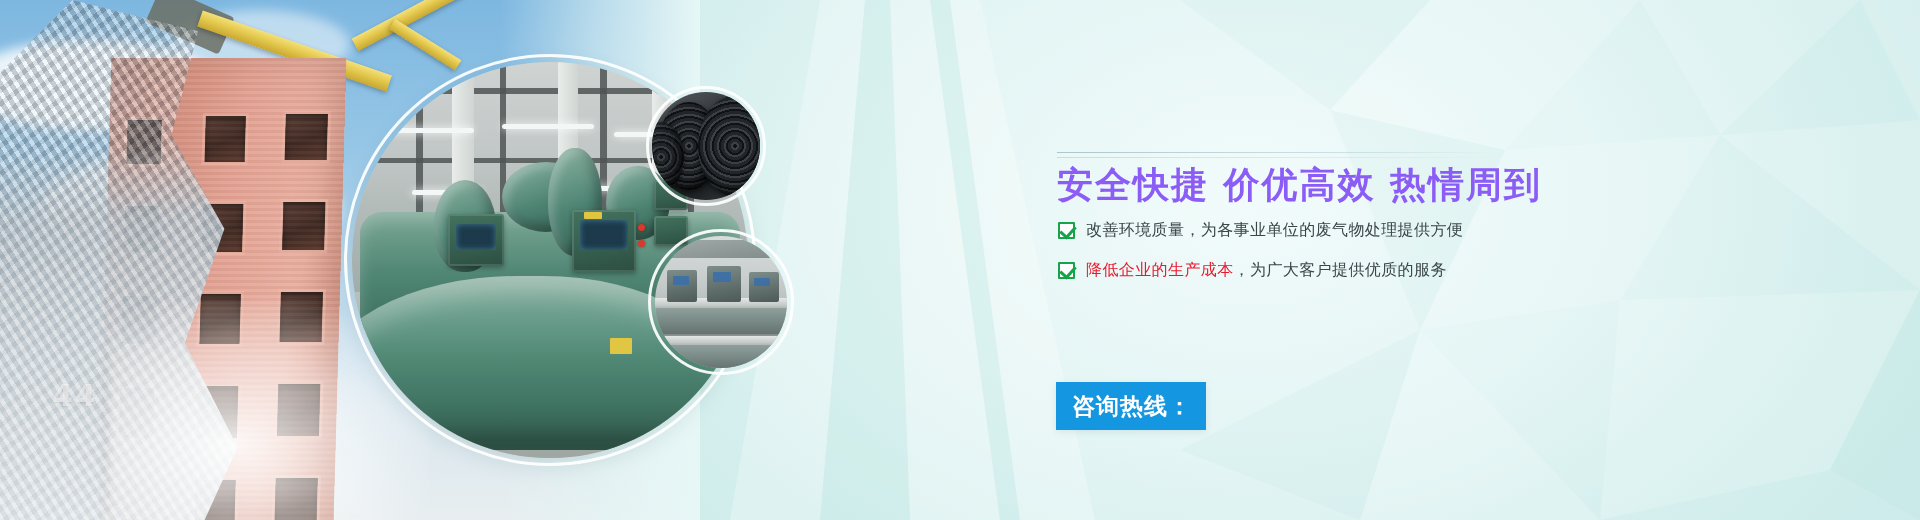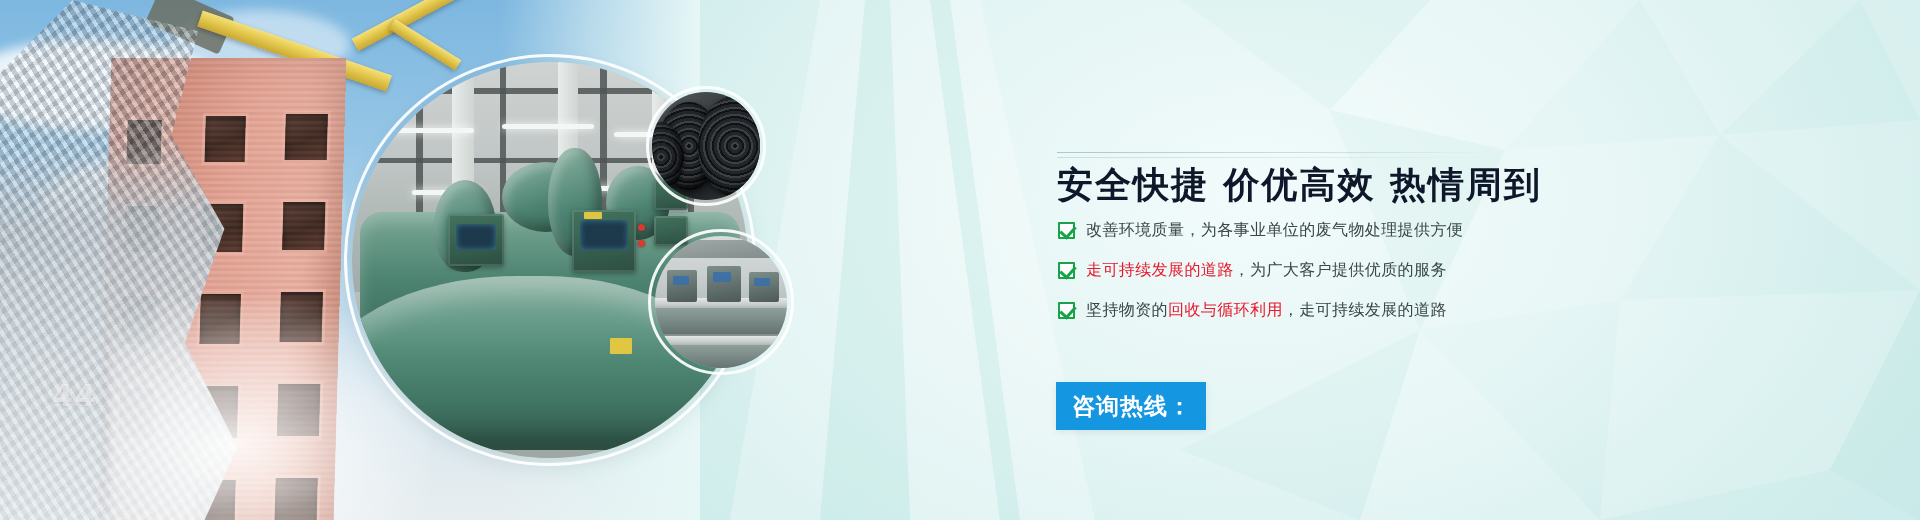--- a/index.html
+++ b/index.html
@@ -189,21 +189,21 @@
     position:absolute; left:7px; top:152px; width:435px; height:1px;
     background:linear-gradient(90deg,rgba(120,160,170,.55) 0%,rgba(150,185,190,.35) 70%,rgba(150,185,190,0) 100%);
   }
   .divider2{
     position:absolute; left:7px; top:157px; width:435px; height:1px;
     background:linear-gradient(90deg,rgba(120,160,170,.3) 0%,rgba(150,185,190,.18) 70%,rgba(150,185,190,0) 100%);
   }
   .slogan{
     position:absolute; left:7px; top:161px;
     font-size:36px; font-weight:700; letter-spacing:2px;
-    color:#0f172a; white-space:nowrap;
+    color:#8b5cf6; white-space:nowrap;
   }
   .bullets{ position:absolute; left:8px; top:210px; width:700px;text-align:center; }
   .bullet{
     display:flex; align-items:center; height:40px;
     font-size:16px; color:#3a4648; letter-spacing:.4px;
     white-space:nowrap;
   }
   .check{
     width:17px; height:17px; margin-right:11px; flex:0 0 auto;
     border:2px solid #16a34a; background:#ffffff; position:relative;
@@ -393,30 +393,24 @@
       <div class="bullet">
         <span class="check"></span>
         <span>改善环境质量，为各事业单位的废气物处理提供方便</span>
         <span class="hl"></span>
         <span></span>
       </div>
 
       <div class="bullet">
         <span class="check"></span>
         <span></span>
-        <span class="hl">走可持续发展的道路</span>
+        <span class="hl">降低企业的生产成本</span>
         <span>，为广大客户提供优质的服务</span>
       </div>
 
-      <div class="bullet">
-        <span class="check"></span>
-        <span>坚持物资的</span>
-        <span class="hl">回收与循环利用</span>
-        <span>，走可持续发展的道路</span>
-      </div>
 
     </div>
 
     <div class="hotline">
       <div class="hotline-label">咨询热线：</div>
     </div>
 
   </div>
 
 </div>

